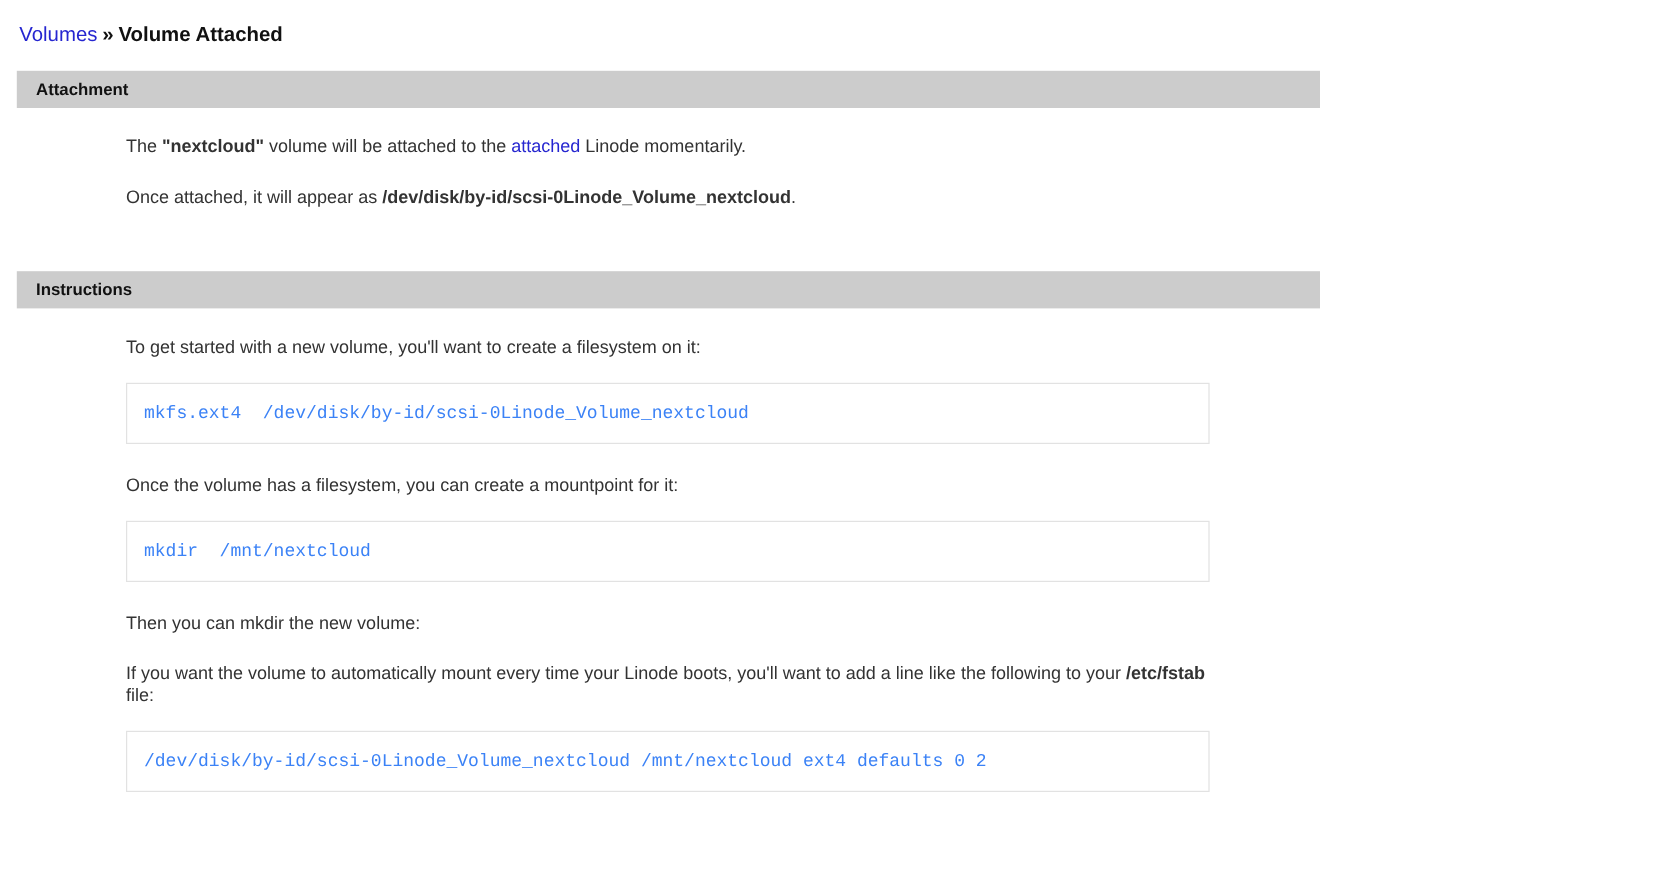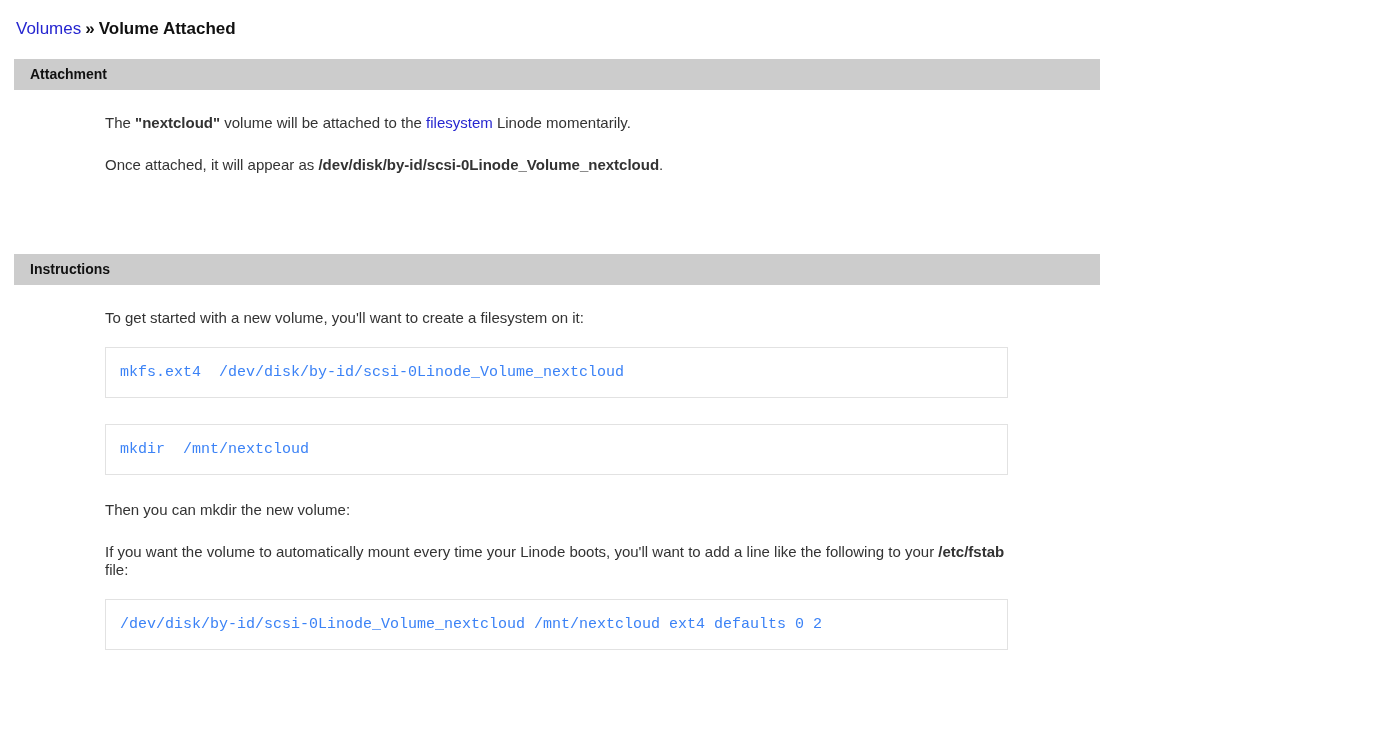--- a/index.html
+++ b/index.html
@@ -37,21 +37,21 @@
   }
   .section-bar {
     margin: 10px 8px 0 14px;
     background: #cccccc;
     padding: 7px 16px 8px 16px;
     font-size: 14px;
     font-weight: bold;
     color: #111111;
   }
   .section-bar.instructions {
-    margin-top: 80px;
+    margin-top: 52px;
   }
   .content {
     margin-left: 105px;
     margin-right: 100px;
     font-size: 15px;
     line-height: 18px;
   }
   .content p {
     margin: 24px 0 20px 0;
   }
@@ -82,36 +82,37 @@
   <div class="breadcrumb">
     <a href="#">Volumes</a><span class="sep">»</span><span class="current">Volume Attached</span>
   </div>
 
   <div class="section-bar">
     <span>Attachment</span>
   </div>
 
   <div class="content">
     <p>
-      <span>The </span><span class="bold">"nextcloud"</span><span> volume will be attached to the </span><a href="#">filesystem</a><span> Linode momentarily.</span>
+      <span>The </span><span class="bold">"nextcloud"</span><span> volume will be attached to the </span><a href="#">attached</a><span> Linode momentarily.</span>
     </p>
     <p>
       <span>Once attached, it will appear as </span><span class="bold">/dev/disk/by-id/scsi-0Linode_Volume_nextcloud</span><span>.</span>
     </p>
   </div>
 
   <div class="section-bar instructions">
     <span>Instructions</span>
   </div>
 
   <div class="content">
 
     <p>To get started with a new volume, you'll want to create a filesystem on it:</p>
     <div class="codebox">mkfs.ext4  /dev/disk/by-id/scsi-0Linode_Volume_nextcloud</div>
 
+    <p>Once the volume has a filesystem, you can create a mountpoint for it:</p>
     <div class="codebox">mkdir  /mnt/nextcloud</div>
 
     <p>Then you can mkdir the new volume:</p>
 
     <p>
       <span>If you want the volume to automatically mount every time your Linode boots, you'll want to add a line like the following to your </span><span class="bold">/etc/fstab</span><span> file:</span>
     </p>
     <div class="codebox">/dev/disk/by-id/scsi-0Linode_Volume_nextcloud /mnt/nextcloud ext4 defaults 0 2</div>
 
   </div>

